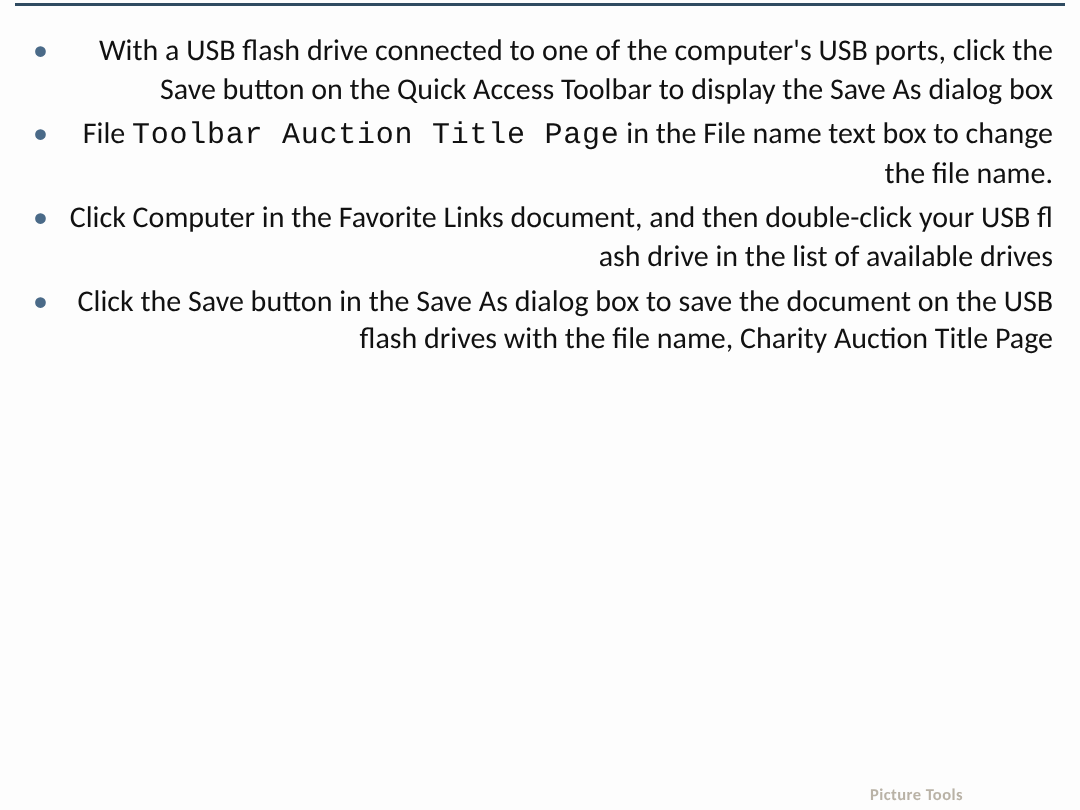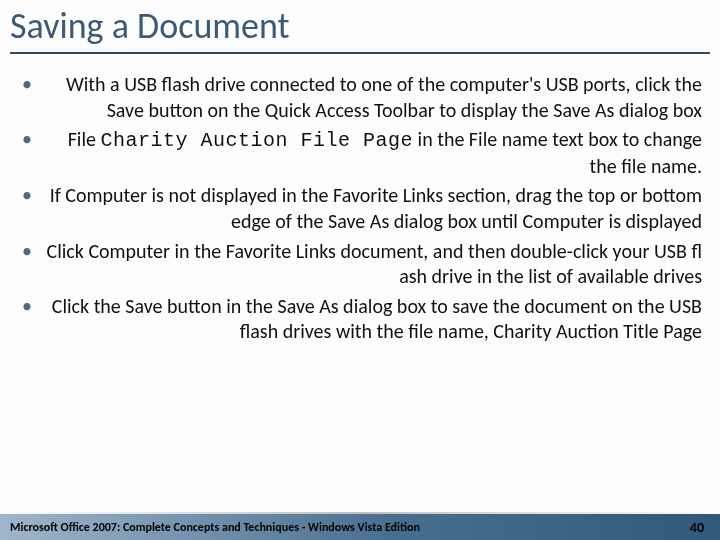--- a/index.html
+++ b/index.html
@@ -86,45 +86,35 @@
     font-size: 11px;
     font-weight: 600;
     letter-spacing: 0.3px;
   }
 </style>
 </head>
 <body>
 
 <div class="slide">
 
-  <div class="title-area">
-    <h1 class="title">Saving a Document</h1>
-  </div>
   <hr class="title-rule">
 
   <div class="body">
     <ul class="bullets">
       <li>
         <span>With a USB flash drive connected to one of the computer's USB ports, click the Save button on the Quick Access Toolbar to display the Save As dialog box</span>
       </li>
       <li>
-        <span>File </span><span class="mono">Charity Auction File Page</span><span> in the File name text box to change the file name.</span>
-      </li>
-      <li>
-        <span>If Computer is not displayed in the Favorite Links section, drag the top or bottom edge of the Save As dialog box until Computer is displayed</span>
+        <span>File </span><span class="mono">Toolbar Auction Title Page</span><span> in the File name text box to change the file name.</span>
       </li>
       <li>
         <span>Click Computer in the Favorite Links document, and then double-click your USB fl ash drive in the list of available drives</span>
       </li>
       <li>
         <span>Click the Save button in the Save As dialog box to save the document on the USB flash drives with the file name, Charity Auction Title Page</span>
       </li>
     </ul>
   </div>
 
   <span class="faint-label">Picture Tools</span>
 
-  <div class="footer">
-    <span class="footer-text">Microsoft Office 2007: Complete Concepts and Techniques - Windows Vista Edition</span>
-    <span class="page-num">40</span>
-  </div>
 
 </div>
 
 </body></html>

